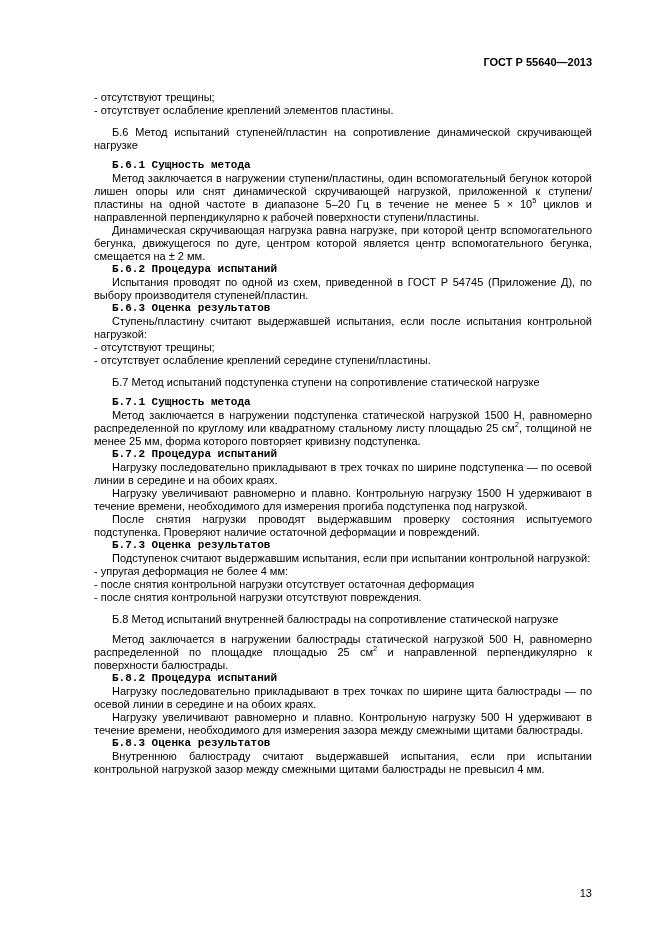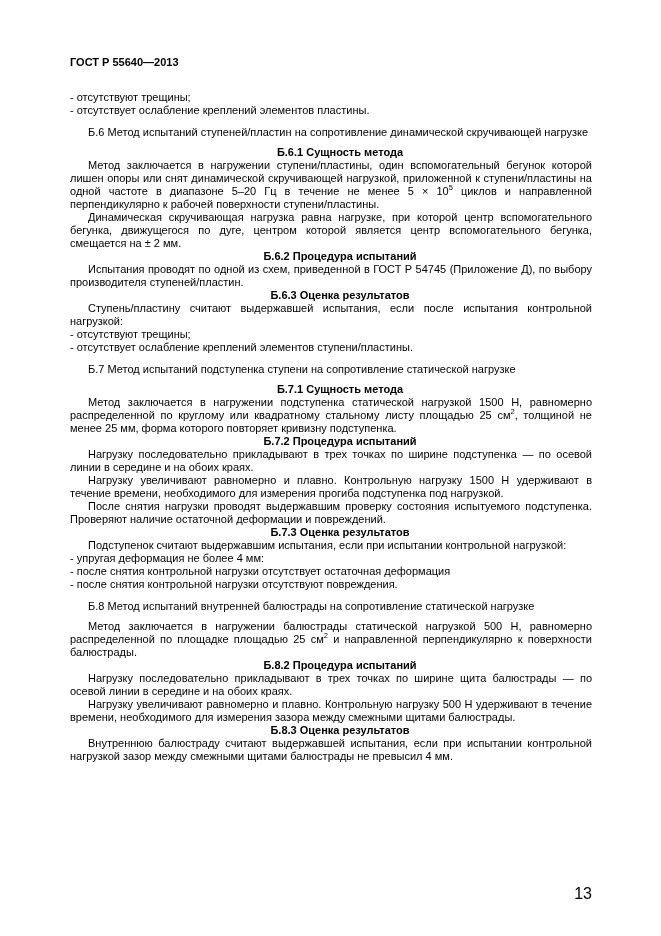--- a/index.html
+++ b/index.html
@@ -15,61 +15,63 @@
     font-family: "Liberation Sans", sans-serif;
     color: #000000;
   }
   .page {
     position: absolute;
     top: 0; left: 0; right: 0; bottom: 0;
     padding: 56px 69px 0 70px;
     box-sizing: border-box;
   }
   .doc-header {
-    text-align: left;
+    text-align: right;
     font-weight: bold;
     font-size: 11px;
     line-height: 13px;
     margin-bottom: 22px;
   }
   .content {
     font-size: 11px;
     line-height: 13px;
+    margin-left: 24px;
   }
   .block { margin: 0; }
   .p {
     text-align: justify;
     text-indent: 18px;
   }
   .list {
     text-align: justify;
     text-indent: 0;
   }
   .h1 {
     font-weight: normal;
     text-align: justify;
     text-indent: 18px;
     margin-top: 9px;
     margin-bottom: 7px;
   }
   .h2 {
     font-weight: bold;
-    text-align: center;
+    text-align: left;
     text-indent: 18px;
+    font-family: Liberation Mono, monospace;
   }
   sup {
     font-size: 7.5px;
     line-height: 0;
     vertical-align: super;
   }
   .page-number {
     position: absolute;
     right: 69px;
     bottom: 36px;
-    font-size: 16px;
+    font-size: 11px;
     line-height: 13px;
   }
 </style>
 </head>
 <body>
 
 <div class="page">
   <div class="doc-header">ГОСТ Р 55640—2013</div>
 
   <div class="content">
@@ -77,21 +79,21 @@
       <div class="block list"><span>- отсутствует ослабление креплений элементов пластины.</span></div>
       <div class="block h1"><span>Б.6 Метод испытаний ступеней/пластин на сопротивление динамической скручивающей нагрузке</span></div>
       <div class="block h2"><span>Б.6.1 Сущность метода</span></div>
       <div class="block p"><span>Метод заключается в нагружении ступени/пластины, один вспомогательный бегунок которой лишен опоры или снят динамической скручивающей нагрузкой, приложенной к ступени/пластины на одной частоте в диапазоне 5–20 Гц в течение не менее 5 × 10</span><sup>5</sup><span> циклов и направленной перпендикулярно к рабочей поверхности ступени/пластины.</span></div>
       <div class="block p"><span>Динамическая скручивающая нагрузка равна нагрузке, при которой центр вспомогательного бегунка, движущегося по дуге, центром которой является центр вспомогательного бегунка, смещается на ± 2 мм.</span></div>
       <div class="block h2"><span>Б.6.2 Процедура испытаний</span></div>
       <div class="block p"><span>Испытания проводят по одной из схем, приведенной в ГОСТ Р 54745 (Приложение Д), по выбору производителя ступеней/пластин.</span></div>
       <div class="block h2"><span>Б.6.3 Оценка результатов</span></div>
       <div class="block p"><span>Ступень/пластину считают выдержавшей испытания, если после испытания контрольной нагрузкой:</span></div>
       <div class="block list"><span>- отсутствуют трещины;</span></div>
-      <div class="block list"><span>- отсутствует ослабление креплений элементов ступени/пластины.</span></div>
+      <div class="block list"><span>- отсутствует ослабление креплений середине ступени/пластины.</span></div>
       <div class="block h1"><span>Б.7 Метод испытаний подступенка ступени на сопротивление статической нагрузке</span></div>
       <div class="block h2"><span>Б.7.1 Сущность метода</span></div>
       <div class="block p"><span>Метод заключается в нагружении подступенка статической нагрузкой 1500 Н, равномерно распределенной по круглому или квадратному стальному листу площадью 25 см</span><sup>2</sup><span>, толщиной не менее 25 мм, форма которого повторяет кривизну подступенка.</span></div>
       <div class="block h2"><span>Б.7.2 Процедура испытаний</span></div>
       <div class="block p"><span>Нагрузку последовательно прикладывают в трех точках по ширине подступенка — по осевой линии в середине и на обоих краях.</span></div>
       <div class="block p"><span>Нагрузку увеличивают равномерно и плавно. Контрольную нагрузку 1500 Н удерживают в течение времени, необходимого для измерения прогиба подступенка под нагрузкой.</span></div>
       <div class="block p"><span>После снятия нагрузки проводят выдержавшим проверку состояния испытуемого подступенка. Проверяют наличие остаточной деформации и повреждений.</span></div>
       <div class="block h2"><span>Б.7.3 Оценка результатов</span></div>
       <div class="block p"><span>Подступенок считают выдержавшим испытания, если при испытании контрольной нагрузкой:</span></div>
       <div class="block list"><span>- упругая деформация не более 4 мм:</span></div>

